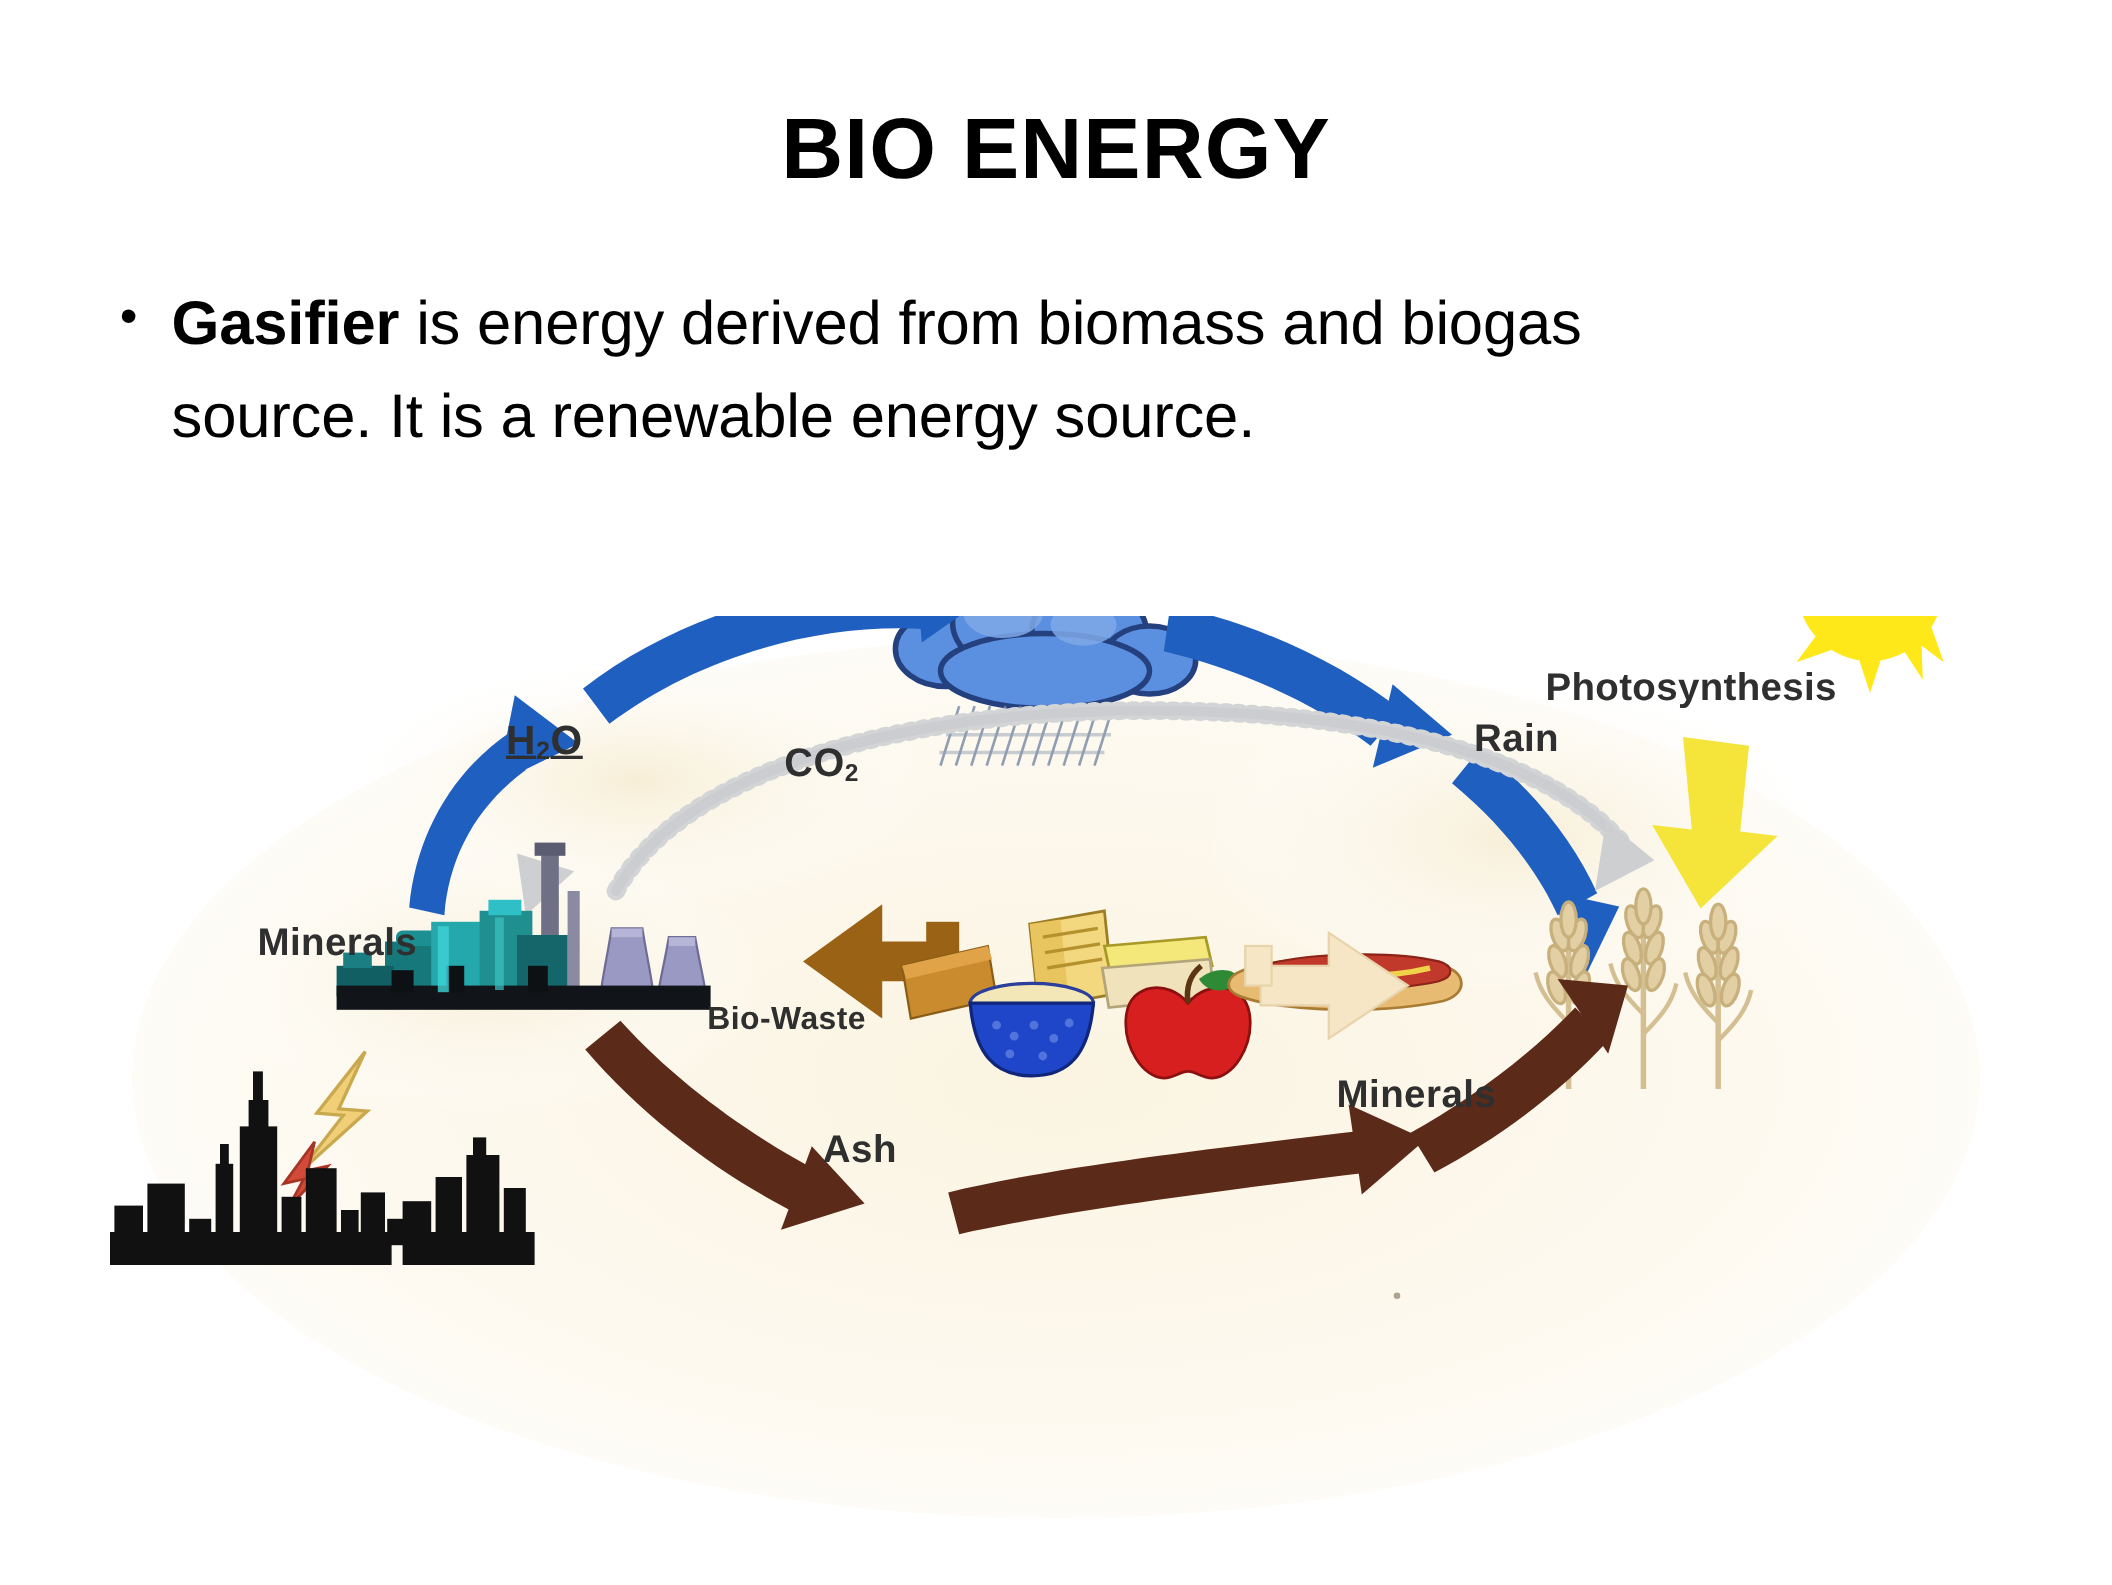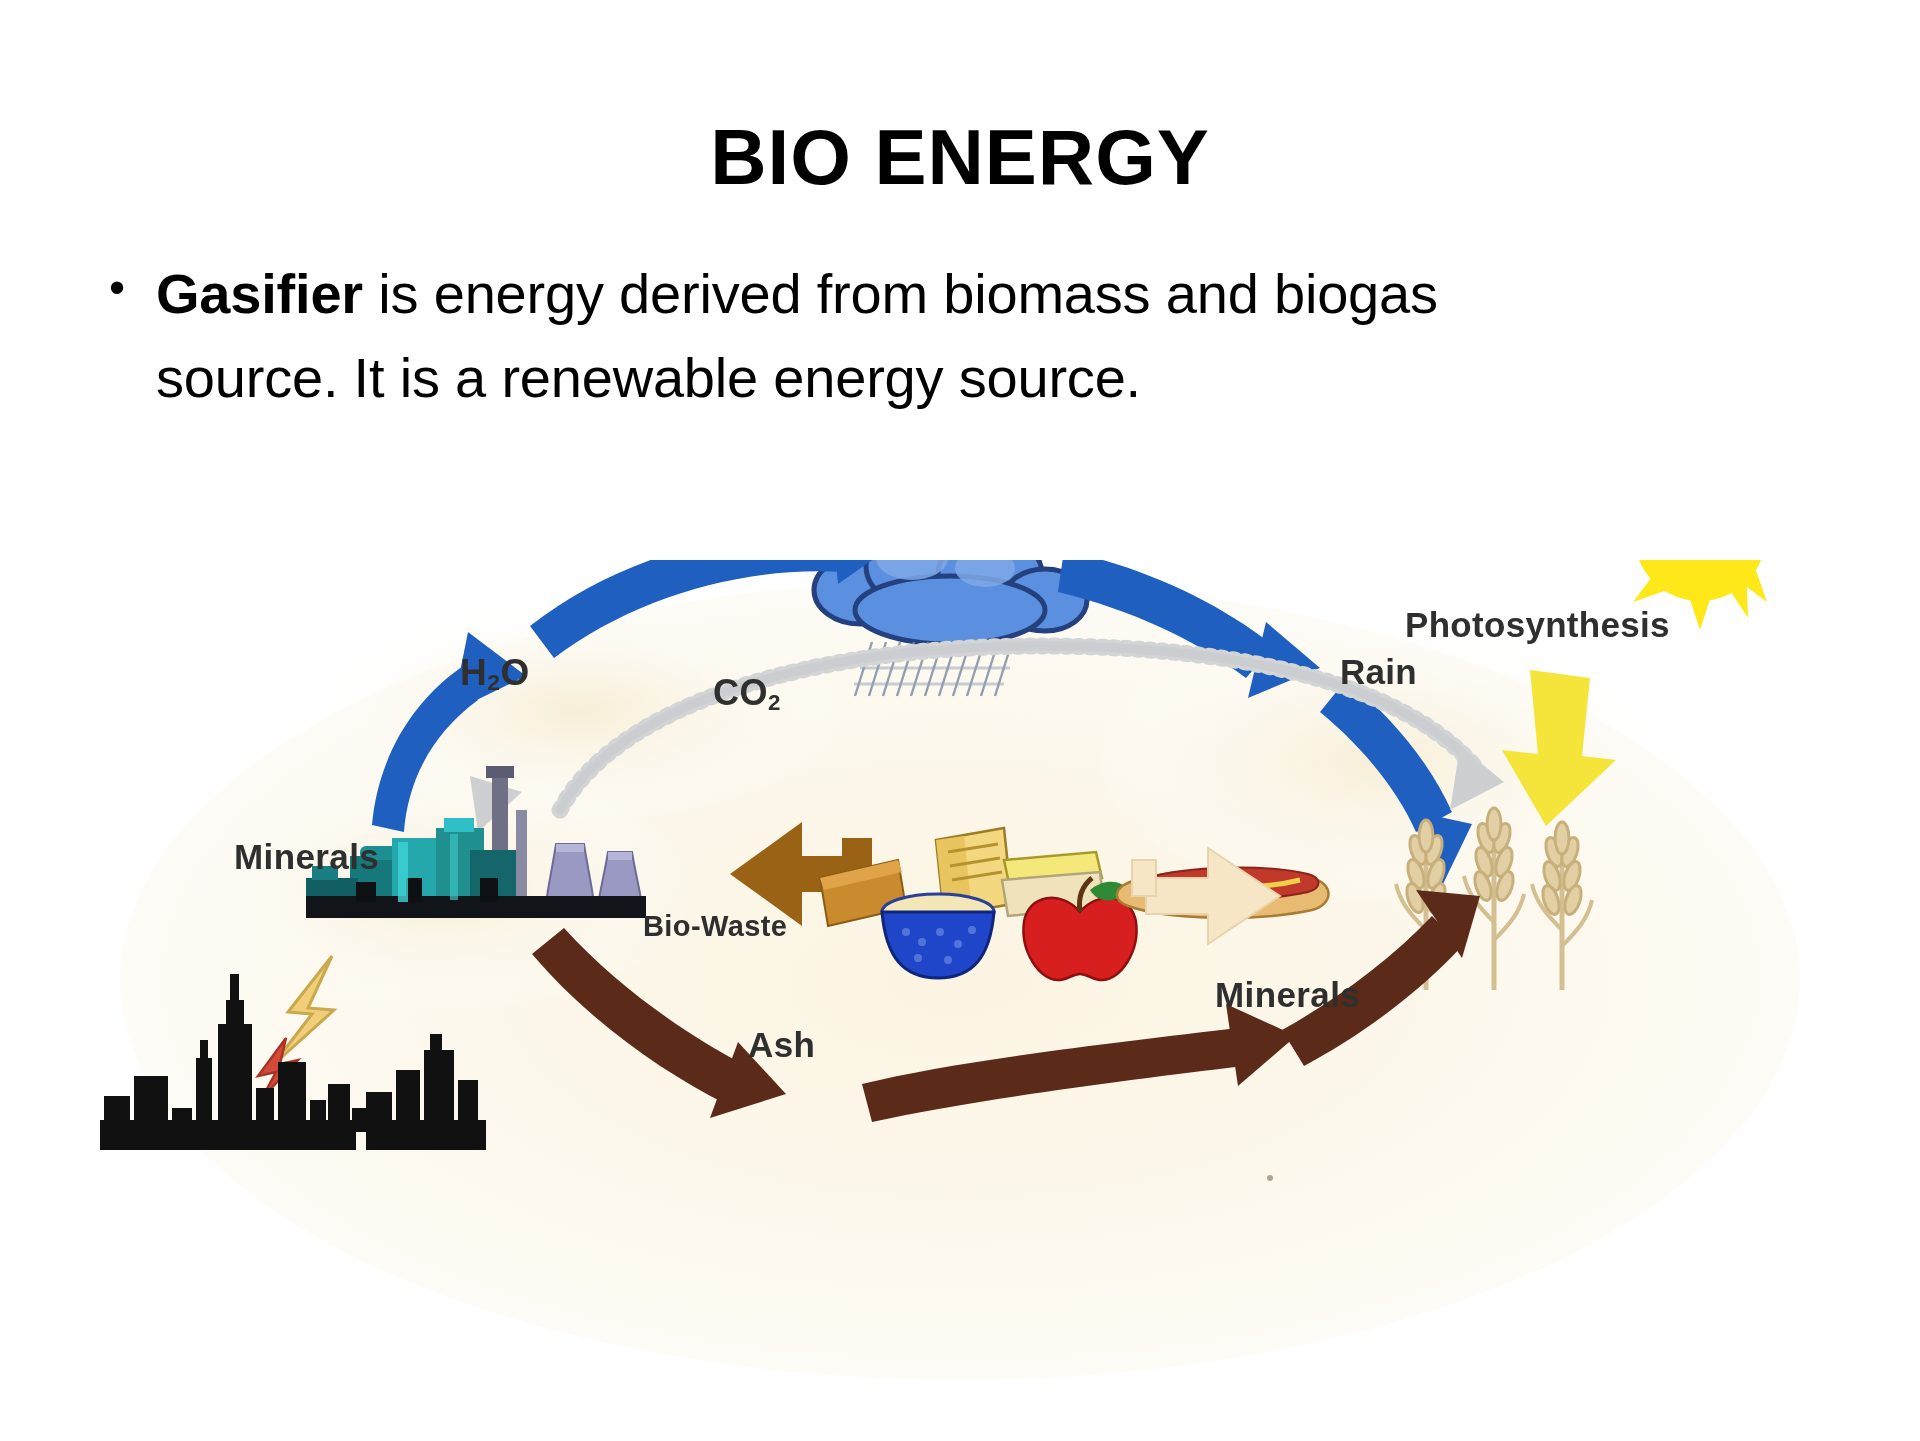--- a/index.html
+++ b/index.html
@@ -18,21 +18,20 @@
   
   .title{
     position:absolute;
     left:0;right:0;top:96px;
     text-align:center;
     font-size:78px;
     font-weight:bold;
     color:#000000;
     letter-spacing:1px;
     line-height:1;
-    margin-top:22px;
   }
 
   
   .body-block{
     position:absolute;
     left:104px;top:252px;
     width:1500px;
   }
   .bullet-row{
     display:flex;
@@ -65,21 +64,21 @@
 
   .dlabel{
     position:absolute;
     font-weight:bold;
     color:#2f2f2f;
     white-space:nowrap;
     font-family:"Liberation Sans", sans-serif;
   }
   .dlabel sub{font-size:.62em;vertical-align:-0.22em;}
 
-  .lbl-h2o{left:400px;top:92px;font-size:37px;letter-spacing:.5px;}
+  .lbl-h2o{left:400px;top:92px;font-size:37px;letter-spacing:.5px;text-decoration:underline;}
   .lbl-co2{left:653px;top:112px;font-size:36px;letter-spacing:.5px;}
   .lbl-photo{left:1345px;top:45px;font-size:35px;letter-spacing:.3px;}
   .lbl-rain{left:1280px;top:92px;font-size:35px;letter-spacing:.3px;}
   .lbl-gasifier{left:174px;top:277px;font-size:35px;letter-spacing:.4px;}
   .lbl-biowaste{left:583px;top:350px;font-size:29px;letter-spacing:.4px;}
   .lbl-ash{left:688px;top:465px;font-size:35px;letter-spacing:.4px;}
   .lbl-minerals{left:1155px;top:415px;font-size:35px;letter-spacing:.4px;}
 </style>
 </head>
 <body>

